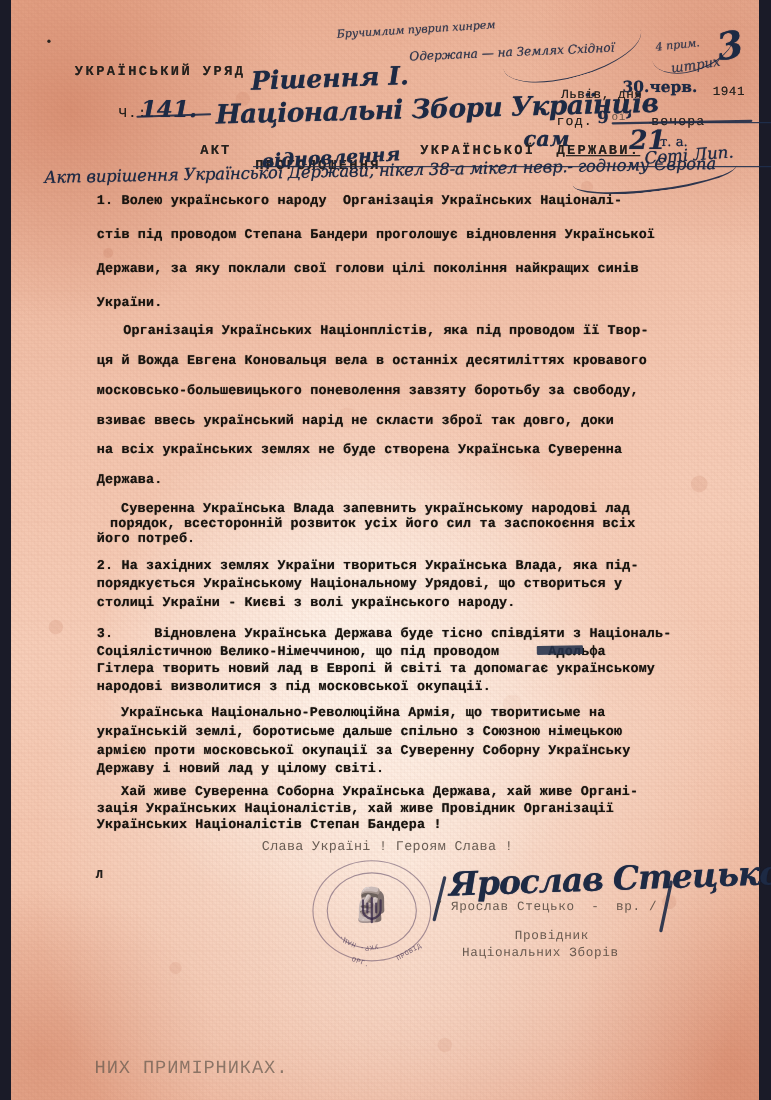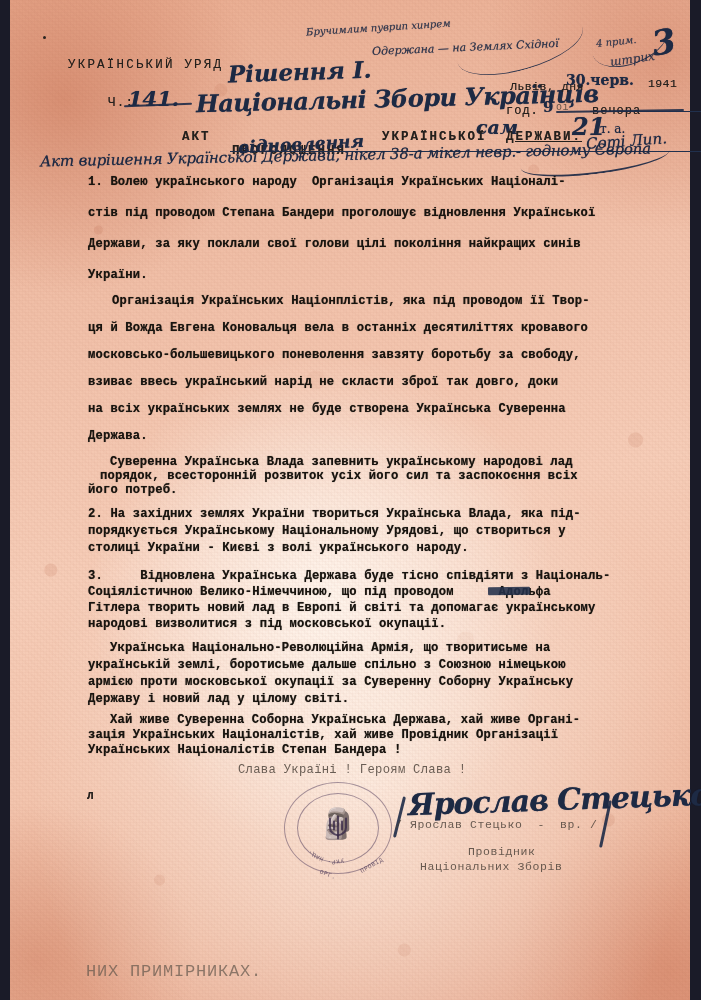--- a/index.html
+++ b/index.html
@@ -52,21 +52,21 @@
 
   
   .typed{
     position:absolute;
     color:#24201d;
     font-family:"Liberation Mono","DejaVu Sans Mono",monospace;
     white-space:pre;
     letter-spacing:.4px;
     text-shadow:0 0 .6px rgba(40,32,28,.55);
   }
-  .t-hdr{font-size:12.5px;letter-spacing:2.2px;font-weight:400;}
+  .t-hdr{font-size:12.5px;letter-spacing:2.2px;font-weight:700;}
   .t-num{font-size:12.5px;letter-spacing:1.2px;}
   .t-place{font-size:11.5px;letter-spacing:.5px;}
   .t-title{font-size:12.5px;letter-spacing:2px;font-weight:700;}
 
   .body-line{
     font-size:12.2px;
     line-height:1;
     letter-spacing:.15px;
   }
   .b{font-weight:700;color:#18140f;text-shadow:0 0 .8px rgba(20,16,12,.7);}

